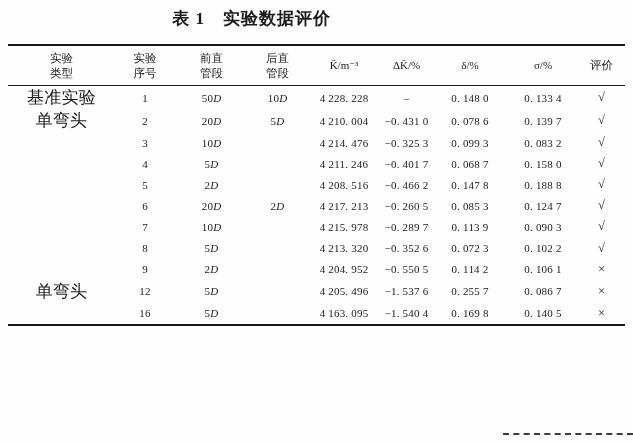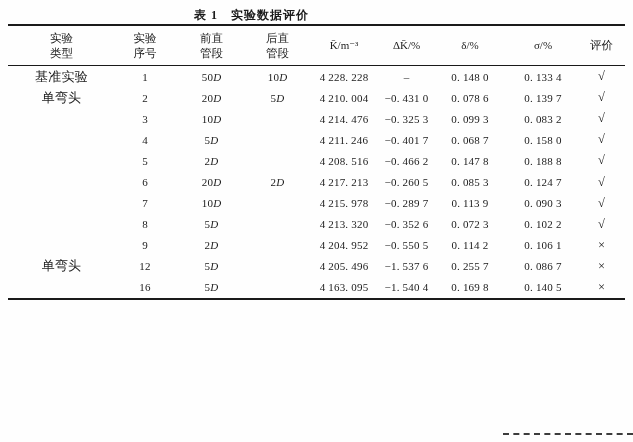--- a/index.html
+++ b/index.html
@@ -15,29 +15,29 @@
     overflow: hidden;
     font-family: "Liberation Serif", "DejaVu Serif", serif;
     color: #1b1b1b;
   }
   .title {
     position: absolute;
     top: 7px;
     left: 0;
     width: 503px;
     text-align: center;
-    font-size: 12px;
+    font-size: 17px;
     font-weight: 700;
     letter-spacing: 1px;
     white-space: pre;
   }
   table.data-table {
     position: absolute;
     left: 8px;
-    top: 24px;
+    top: 44px;
     width: 617px;
     border-collapse: collapse;
     table-layout: fixed;
     border-top: 2.5px solid #1a1a1a;
     border-bottom: 2px solid #1a1a1a;
   }
   thead th {
     height: 39px;
     border-bottom: 1.5px solid #1a1a1a;
     font-weight: 400;
@@ -51,21 +51,21 @@
   thead th.sym .it { }
   tbody td {
     height: 21.1px;
     padding: 0;
     text-align: center;
     vertical-align: middle;
     font-size: 11px;
     letter-spacing: 0.2px;
     white-space: pre;
   }
-  td.c-type { font-size: 13px; margin-top: 36px; }
+  td.c-type { font-size: 17px; margin-top: 36px; }
   td.c-eval { font-size: 12.5px; }
   i { font-style: italic; }
   
   .artifact-dash-cover {
     position: absolute;
     left: 500px;
     top: 429px;
     width: 133px;
     height: 12px;
     background: #fefefe;

